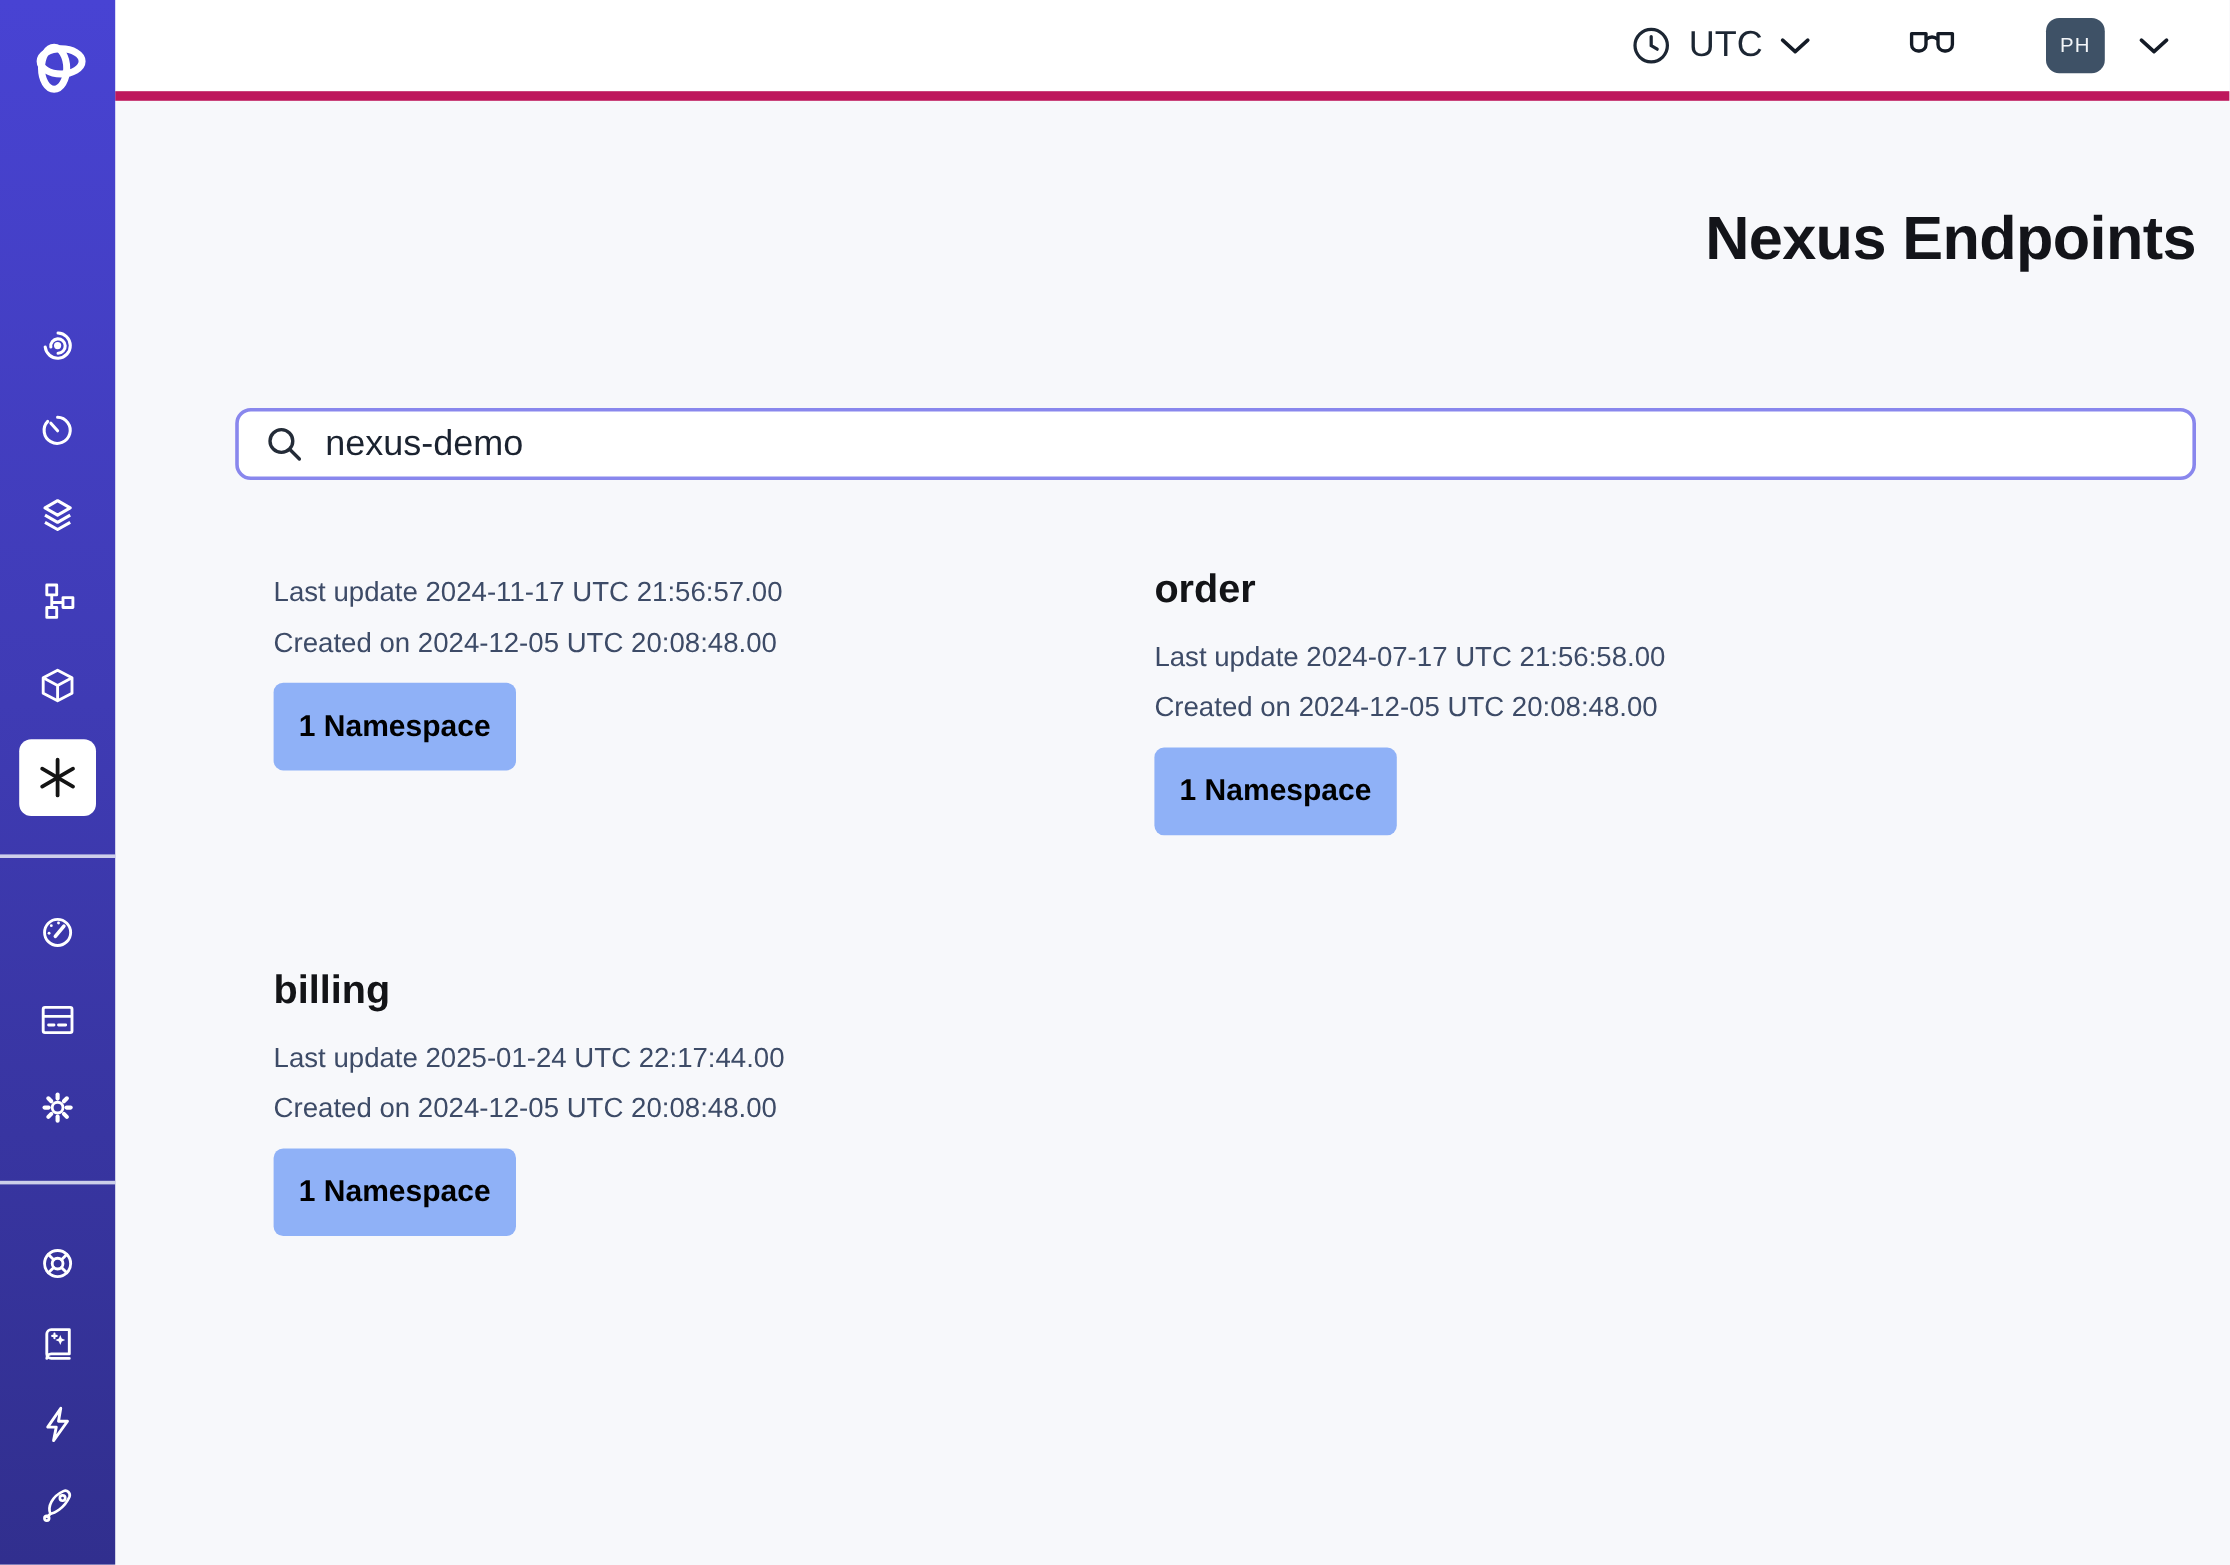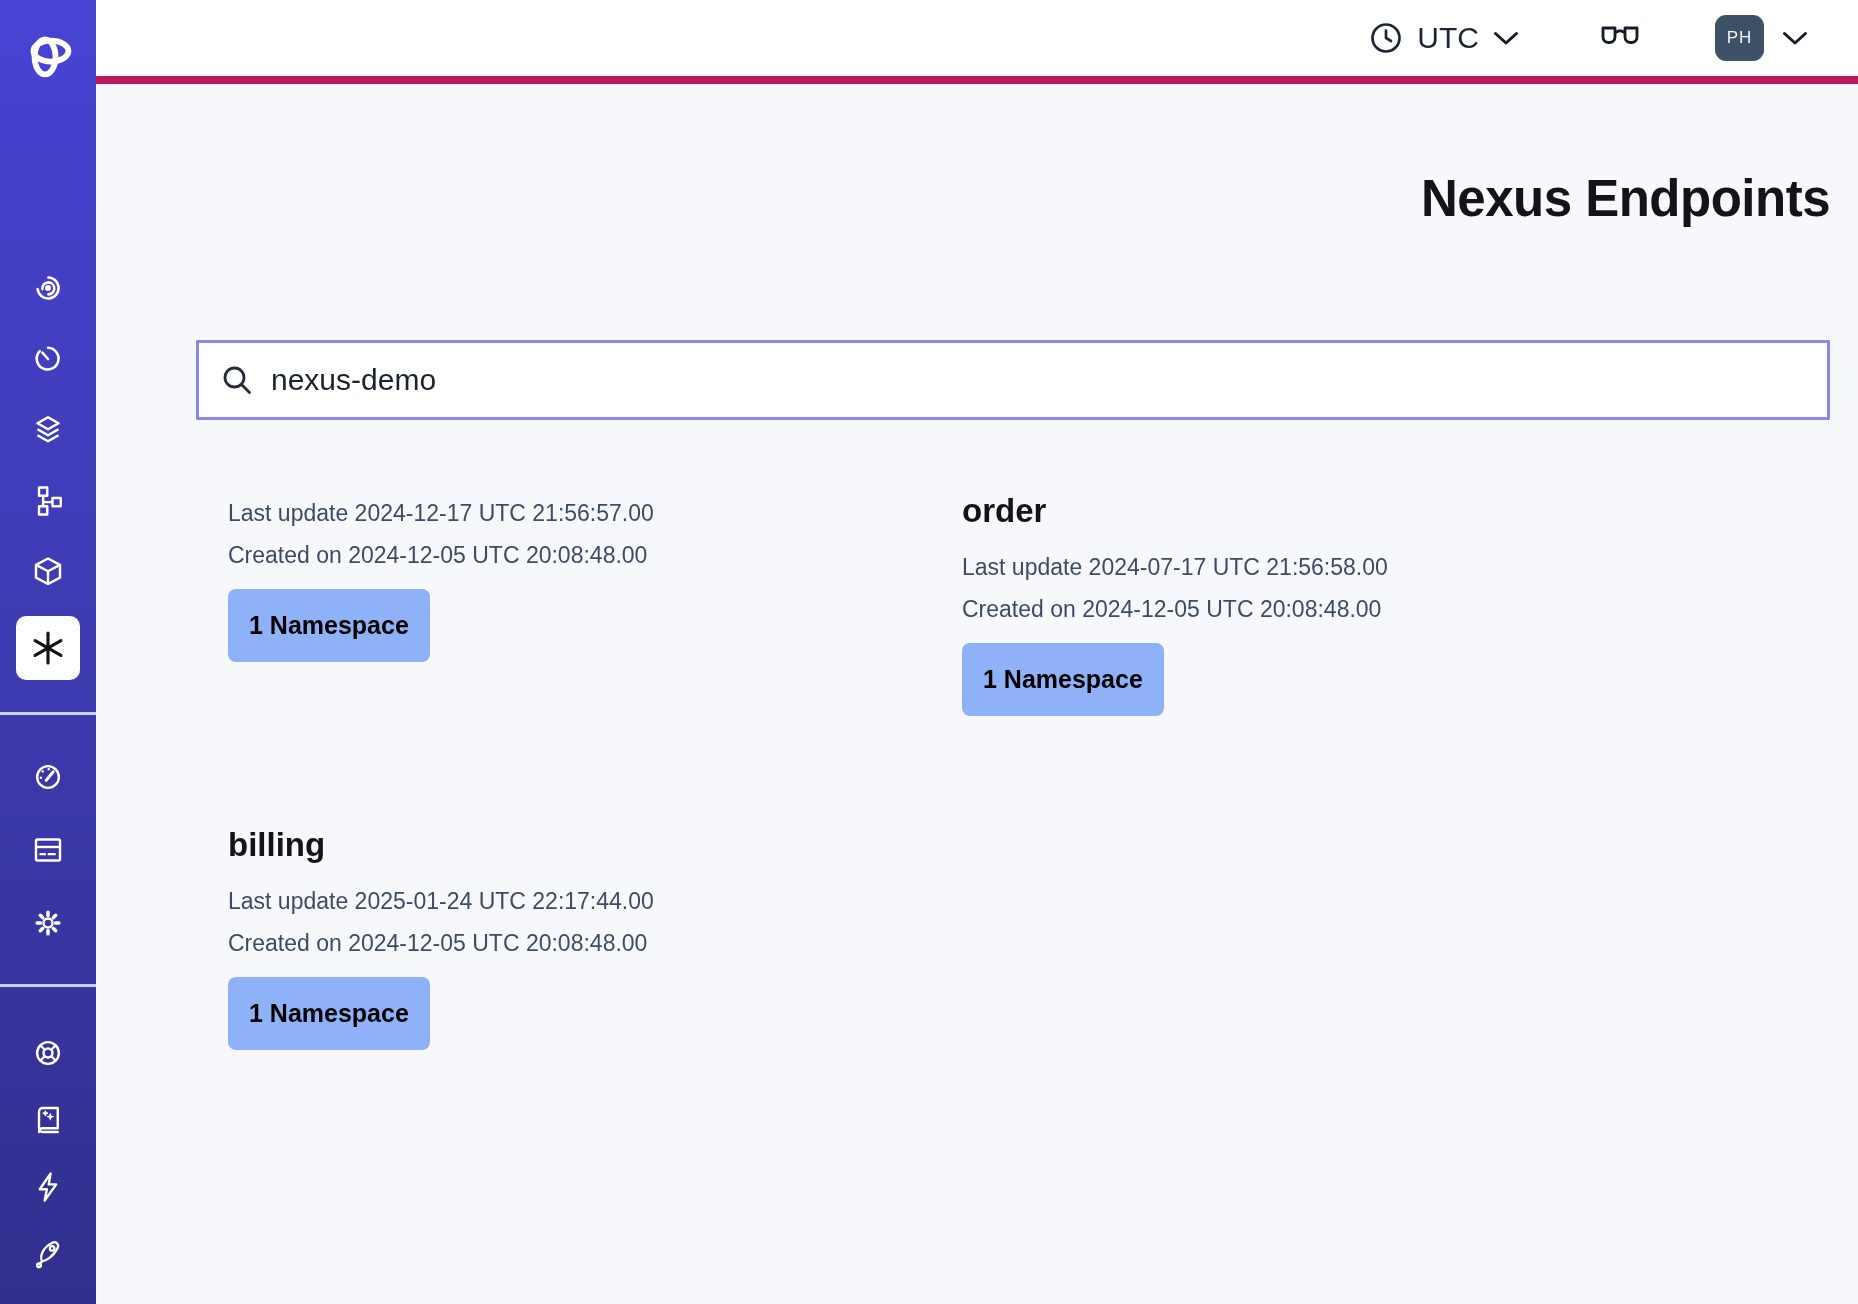--- a/index.html
+++ b/index.html
@@ -40,21 +40,21 @@
   
   .header {
     position: absolute; left: 96px; right: 0; top: 0; height: 84px;
     background: #ffffff; border-bottom: 8px solid #be185d;
     display: flex; align-items: center; justify-content: flex-end;
     padding-right: 50px;
   }
   .tz-control { display: flex; align-items: center; gap: 14px; color: #1c2633; cursor: pointer; }
   .tz-label { font-size: 30px; color: #1c2633; }
   .glasses-btn { margin-left: 80px; color: #141b26; cursor: pointer; display:flex; align-items:center; }
-  .user-group { margin-left: 74px; display: flex; align-items: center; gap: 18px; cursor: pointer; }
+  .user-group { margin-left: 74px; display: flex; align-items: center; gap: 28px; cursor: pointer; }
   .avatar {
     width: 49px; height: 46px; border-radius: 11px; background: #3e5166;
     color: #f2f5f8; font-size: 17px; font-weight: 500; letter-spacing: 1px;
     display: flex; align-items: center; justify-content: center;
   }
   .chev { color: #141b26; display:flex; }
 
   
   .main {
     position: absolute; left: 96px; right: 0; top: 86px; bottom: 0;
@@ -64,22 +64,22 @@
     margin-top: 73px; display: flex; align-items: center; justify-content: flex-end;
     height: 79px;
   }
   .page-title { font-size: 51px; font-weight: 700; color: #131419; letter-spacing: -0.5px; }
   .create-btn {
     height: 79px; padding: 0 37px; background: #4a46da; border: none; border-radius: 3px;
     color: #fbfbfe; font-size: 30px; font-weight: 500; font-family: "Liberation Sans", sans-serif;
     cursor: pointer; display: flex; align-items: center;
   }
   .search-wrap {
-    margin-top: 102px; height: 80px; background: #ffffff;
-    border: 3px solid #8987ed; border-radius: 1px;
+    margin-top: 102px; height: 60px; background: #ffffff;
+    border: 3px solid #8987ed; border-radius: 13px;
     display: flex; align-items: center; padding-left: 22px;
   }
   .search-icon { color: #242c38; display: flex; flex: 0 0 auto; }
   .search-input {
     flex: 1; height: 100%; border: none; outline: none; background: transparent;
     font-size: 30px; color: #1b2330; padding-left: 17px;
     font-family: "Liberation Sans", sans-serif;
   }
 
   .cards {
@@ -271,21 +271,21 @@
         <circle cx="13.5" cy="13.5" r="9.5"></circle>
         <path d="M20.8 20.8 L28.5 28.5"></path>
       </svg>
     </span>
     <input class="search-input" type="text" value="nexus-demo" style="">
   </div>
 
   <div class="cards">
 
     <div class="card">
-      <div class="card-line">Last update 2024-12-17 UTC 21:56:57.00</div>
+      <div class="card-line">Last update 2024-11-17 UTC 21:56:57.00</div>
       <div class="card-line">Created on 2024-12-05 UTC 20:08:48.00</div>
       <span class="badge">1 Namespace</span>
     </div>
 
     <div class="card">
       <div class="card-title">order</div>
       <div class="card-line">Last update 2024-07-17 UTC 21:56:58.00</div>
       <div class="card-line">Created on 2024-12-05 UTC 20:08:48.00</div>
       <span class="badge">1 Namespace</span>
     </div>

